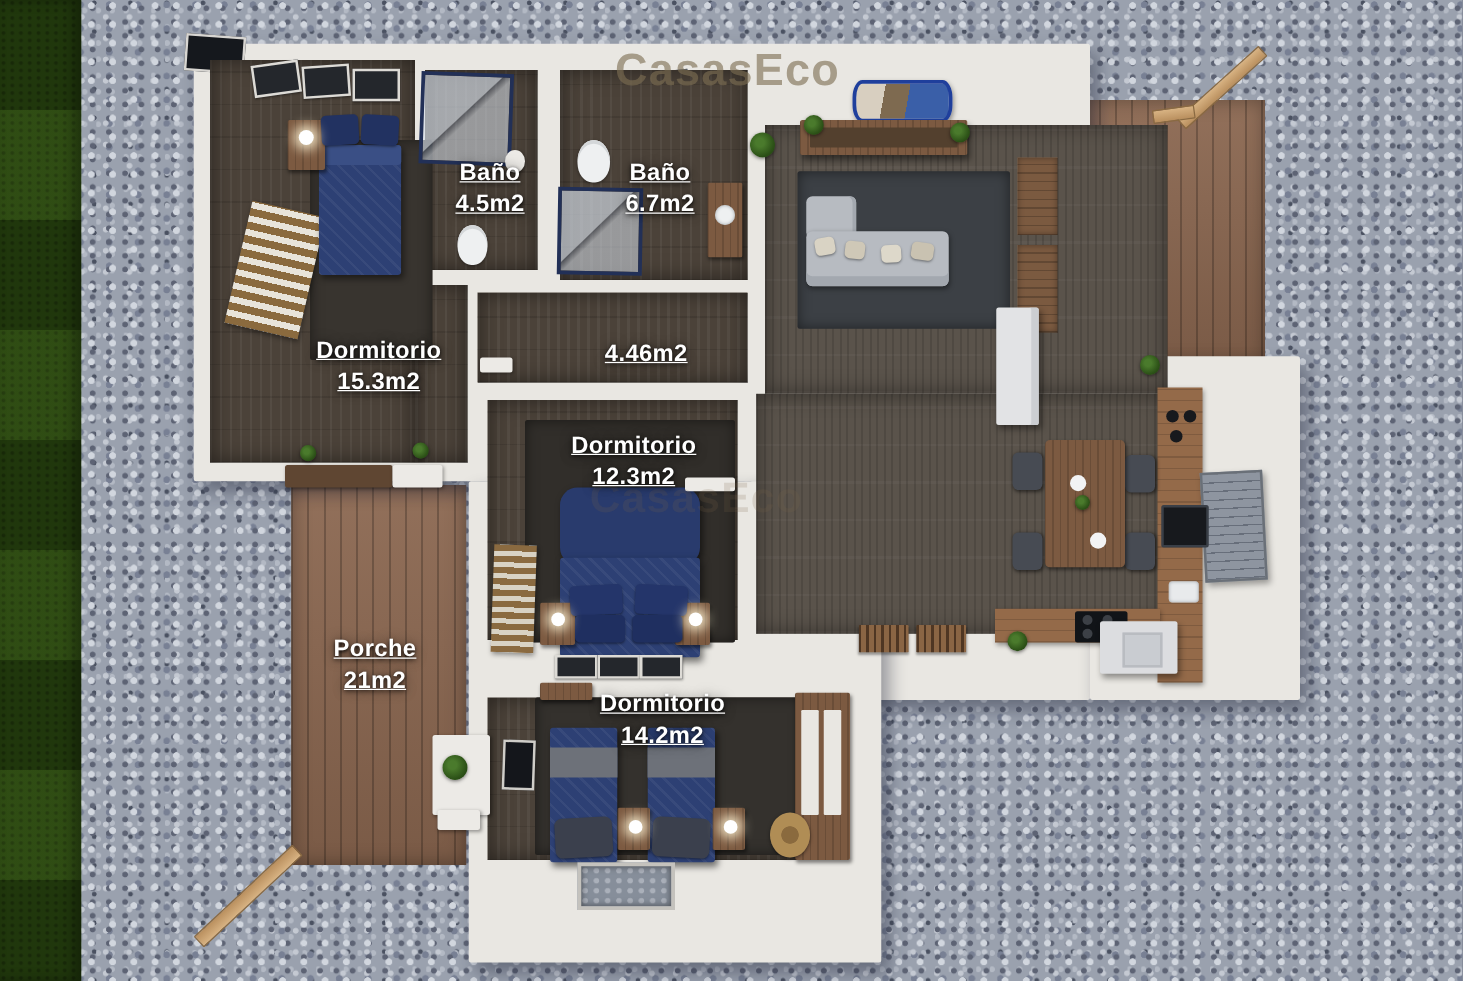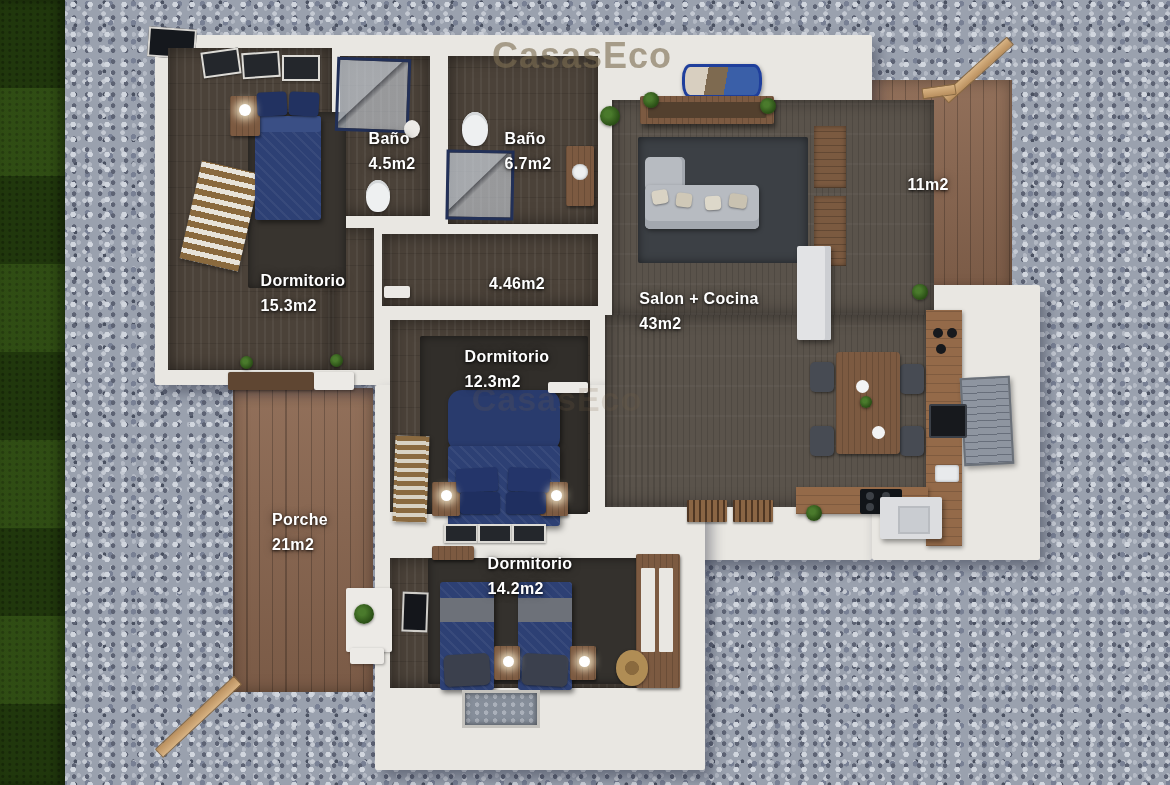--- a/index.html
+++ b/index.html
@@ -49,22 +49,22 @@
   .chair{background:#474b53;border-radius:5px;box-shadow:1px 1px 3px rgba(0,0,0,.5);z-index:13;}
   .solar{background:#8e95a0;background-image:repeating-linear-gradient(0deg, rgba(45,52,66,.4) 0 1px, transparent 1px 7px);
     border:2px solid #6a7078;z-index:14;box-shadow:2px 3px 5px rgba(0,0,0,.35);}
   .door{background:#7b5a40;background-image:repeating-linear-gradient(0deg, rgba(0,0,0,.2) 0 1px, transparent 1px 7px);
     z-index:13;box-shadow:inset 0 0 5px rgba(0,0,0,.4);}
   .slats{background:#8a6544;background-image:repeating-linear-gradient(90deg, rgba(30,16,8,.55) 0 2px, transparent 2px 6px);
     border-radius:1px;z-index:14;box-shadow:0 2px 2px rgba(0,0,0,.35);}
   .frame{background:#24272c;border:2px solid #dddbd6;z-index:15;box-shadow:0 1px 2px rgba(0,0,0,.4);}
   .white-item{background:#eceae6;border-radius:2px;box-shadow:1px 1px 3px rgba(0,0,0,.35);z-index:14;}
   .lbl{position:absolute;transform:translate(-50%,-50%);color:var(--label-text,#fff);
-    font-weight:bold;font-size:16px;line-height:25px;text-align:left;white-space:nowrap;letter-spacing:.3px;
-    text-shadow:0 1px 3px rgba(0,0,0,.85),0 0 9px rgba(0,0,0,.5);z-index:40;}
+    font-weight:bold;font-size:19px;line-height:25px;text-align:center;white-space:nowrap;letter-spacing:.3px;
+    text-shadow:0 1px 3px rgba(0,0,0,.85),0 0 9px rgba(0,0,0,.5);z-index:40;text-decoration:underline;}
   .lbl span{display:block;}
   .wm{position:absolute;transform:translate(-50%,-50%);font-weight:bold;font-size:36px;letter-spacing:1px;
     color:rgba(125,110,82,.62);z-index:45;white-space:nowrap;}
   .wm.mid{font-size:34px;color:rgba(120,102,72,.18);z-index:25;}
 </style>
 </head>
 <body>
 
 <div class="scene">
 
@@ -213,33 +213,28 @@
 
   <div class="lbl" style="left:392px;top:151px">
     <span>Baño</span>
     <span>4.5m2</span>
   </div>
   <div class="lbl" style="left:528px;top:151px">
     <span>Baño</span>
     <span>6.7m2</span>
   </div>
   <div class="lbl" style="left:928px;top:184px">
-    <span>11m2</span>
   </div>
   <div class="lbl" style="left:303px;top:293px">
     <span>Dormitorio</span>
     <span>15.3m2</span>
   </div>
   <div class="lbl" style="left:517px;top:283px">
     <span>4.46m2</span>
   </div>
-  <div class="lbl" style="left:699px;top:311px">
-    <span>Salon + Cocina</span>
-    <span>43m2</span>
-  </div>
   <div class="lbl" style="left:507px;top:369px">
     <span>Dormitorio</span>
     <span>12.3m2</span>
   </div>
   <div class="lbl" style="left:300px;top:532px">
     <span>Porche</span>
     <span>21m2</span>
   </div>
   <div class="lbl" style="left:530px;top:576px">
     <span>Dormitorio</span>

